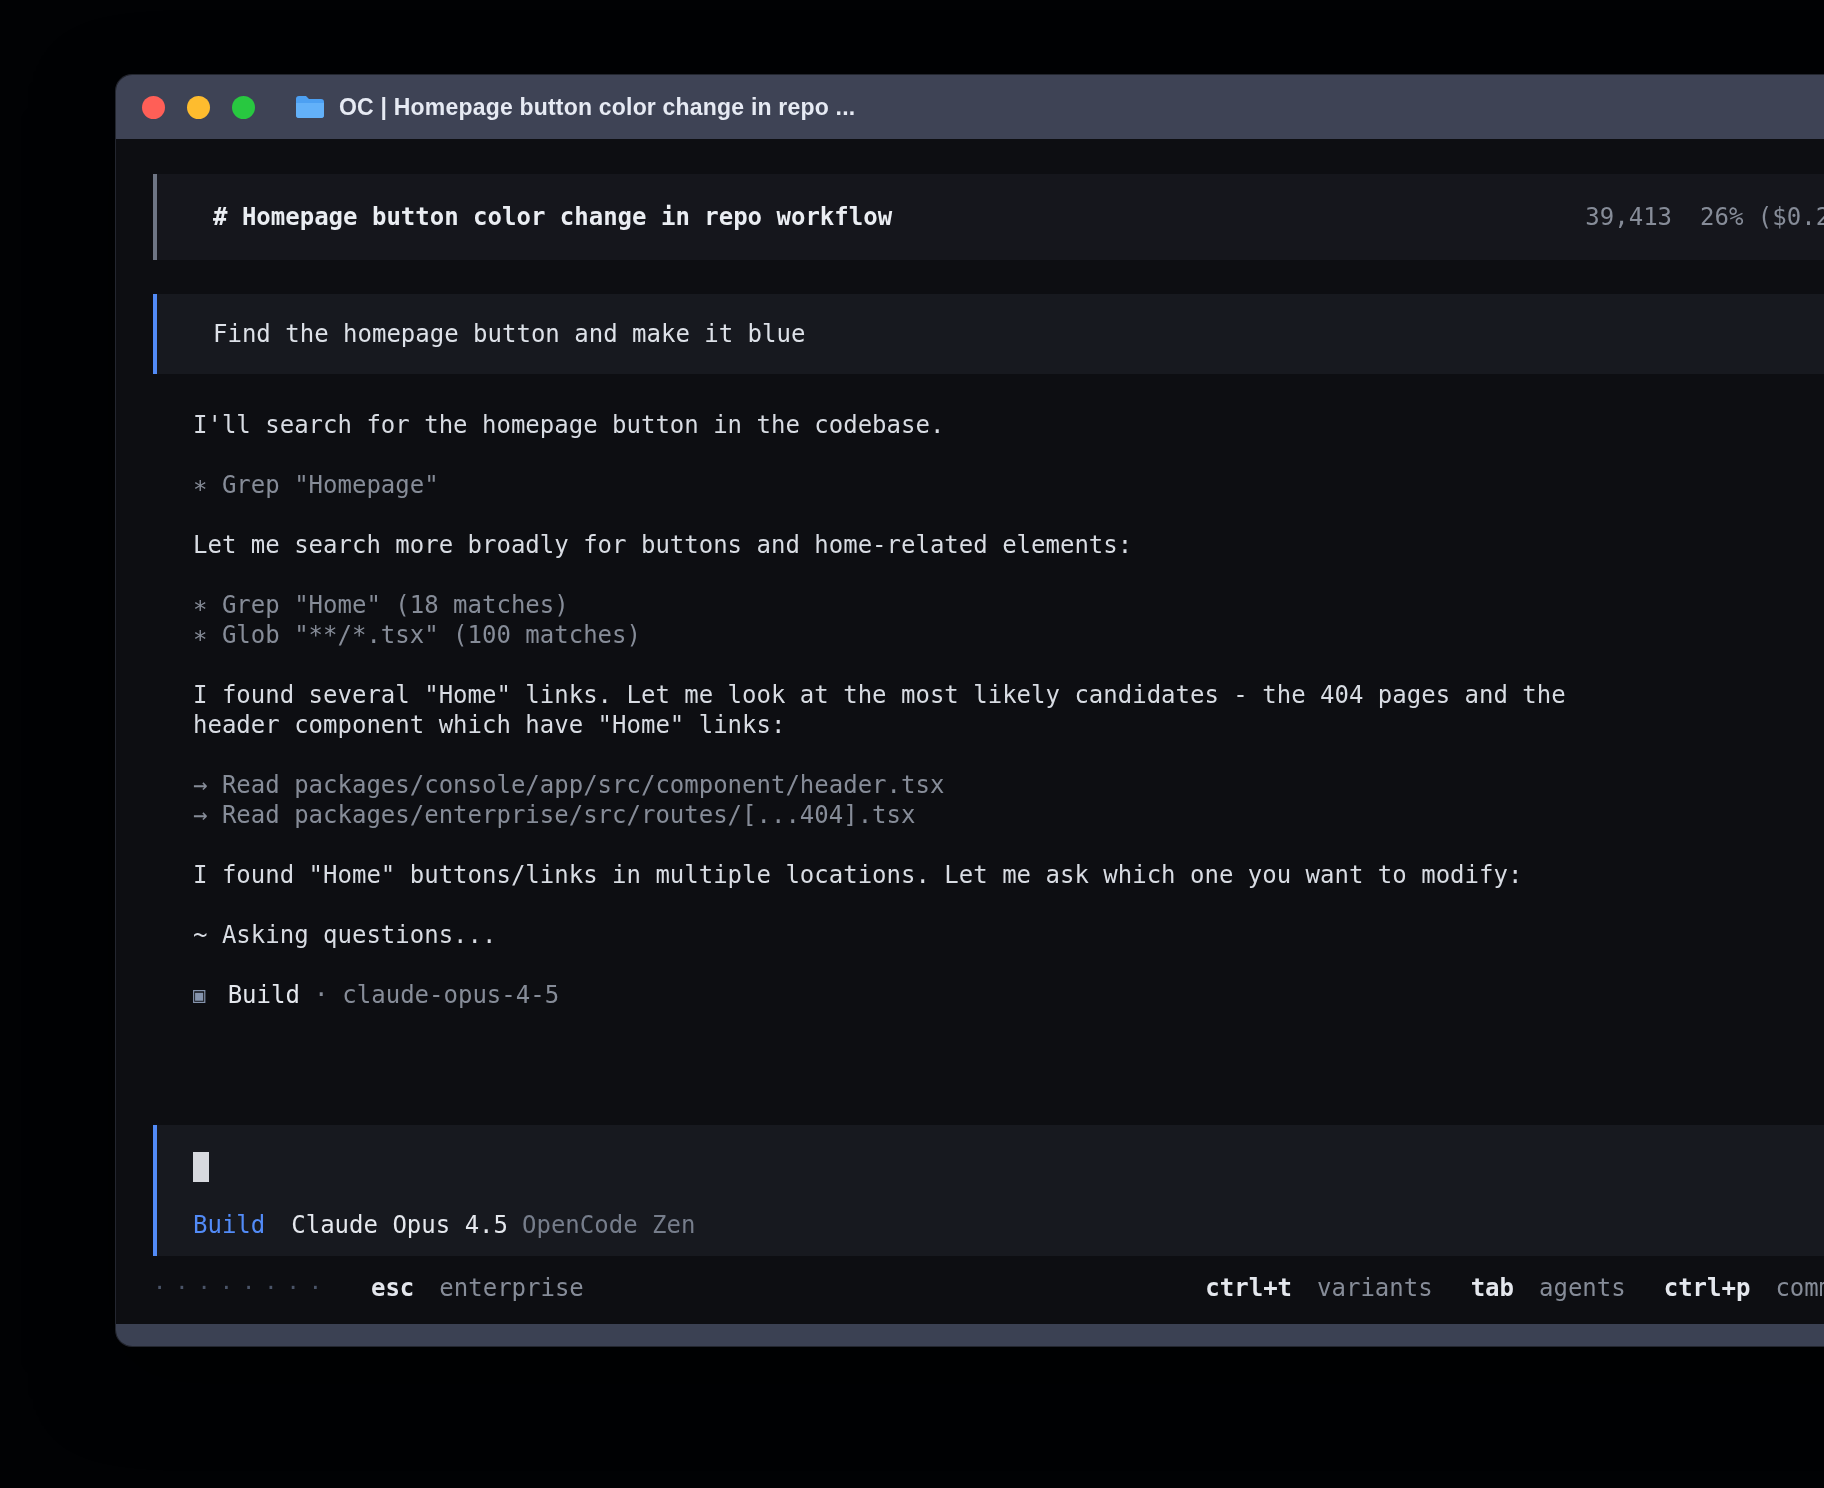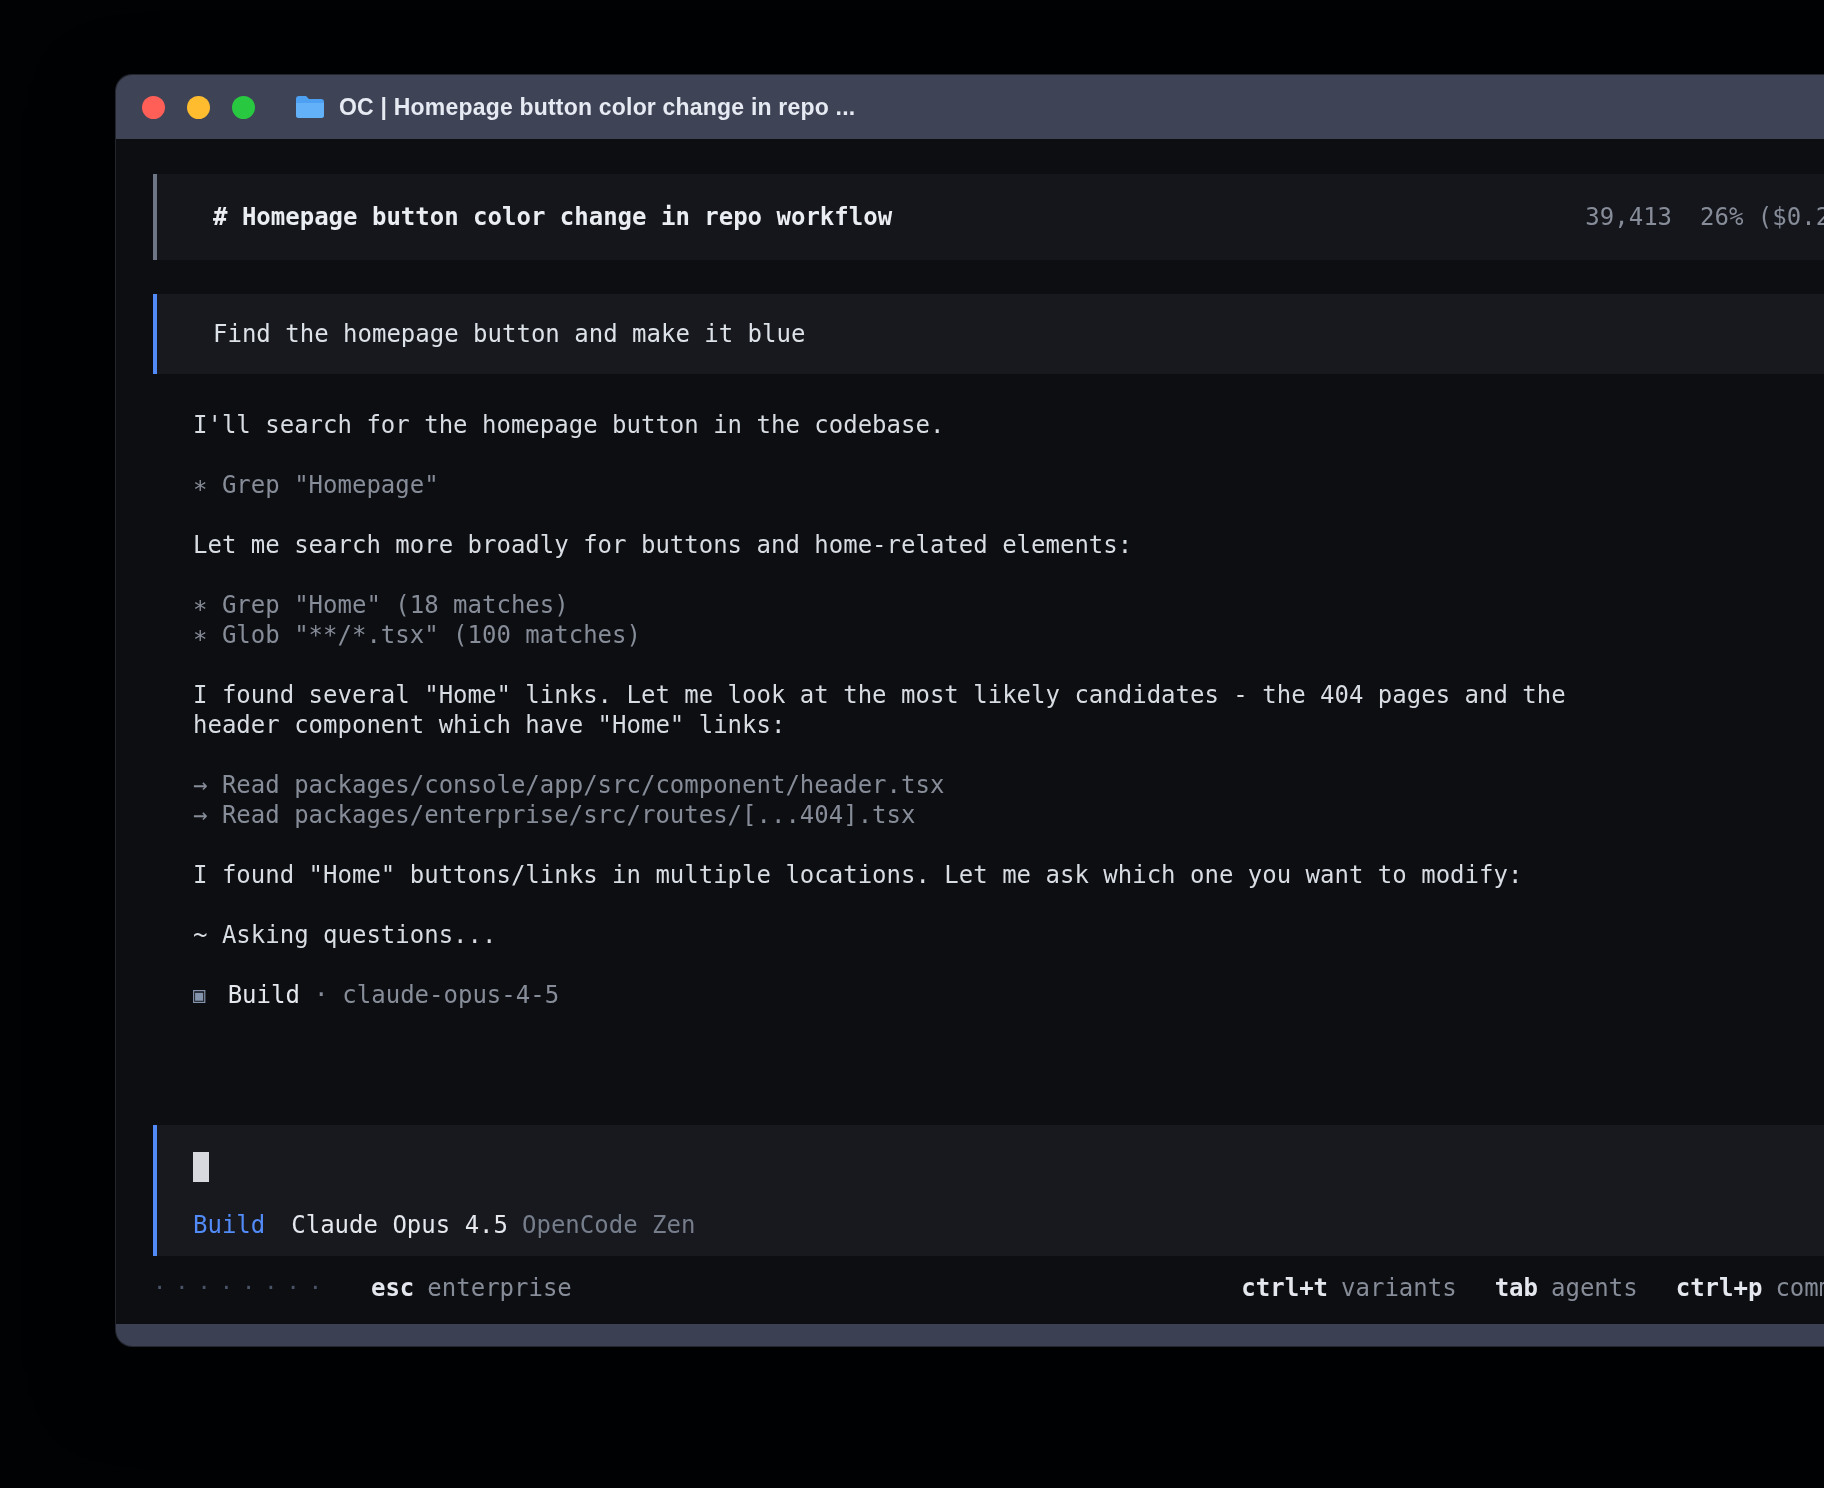--- a/index.html
+++ b/index.html
@@ -112,21 +112,21 @@
     display: flex;
     justify-content: space-between;
     align-items: center;
     padding: 17px 37px 21px 37px;
     font-size: 24px;
     line-height: 30px;
     white-space: nowrap;
   }
   .status-left { display: flex; align-items: center; gap: 40px; }
   .spinner { color: #4a5468; font-size: 22px; letter-spacing: 9px; }
-  .hint { display: flex; gap: 13px; }
+  .hint { display: flex; gap: 25px; }
   .hint .key { color: #e4e7ed; font-weight: bold; }
   .hint .label { color: #868c98; }
   .status-right { display: flex; gap: 38px; }
 
   .bottom-strip {
     flex: 0 0 22px;
     background: #3b4153;
   }
 </style>
 </head>

